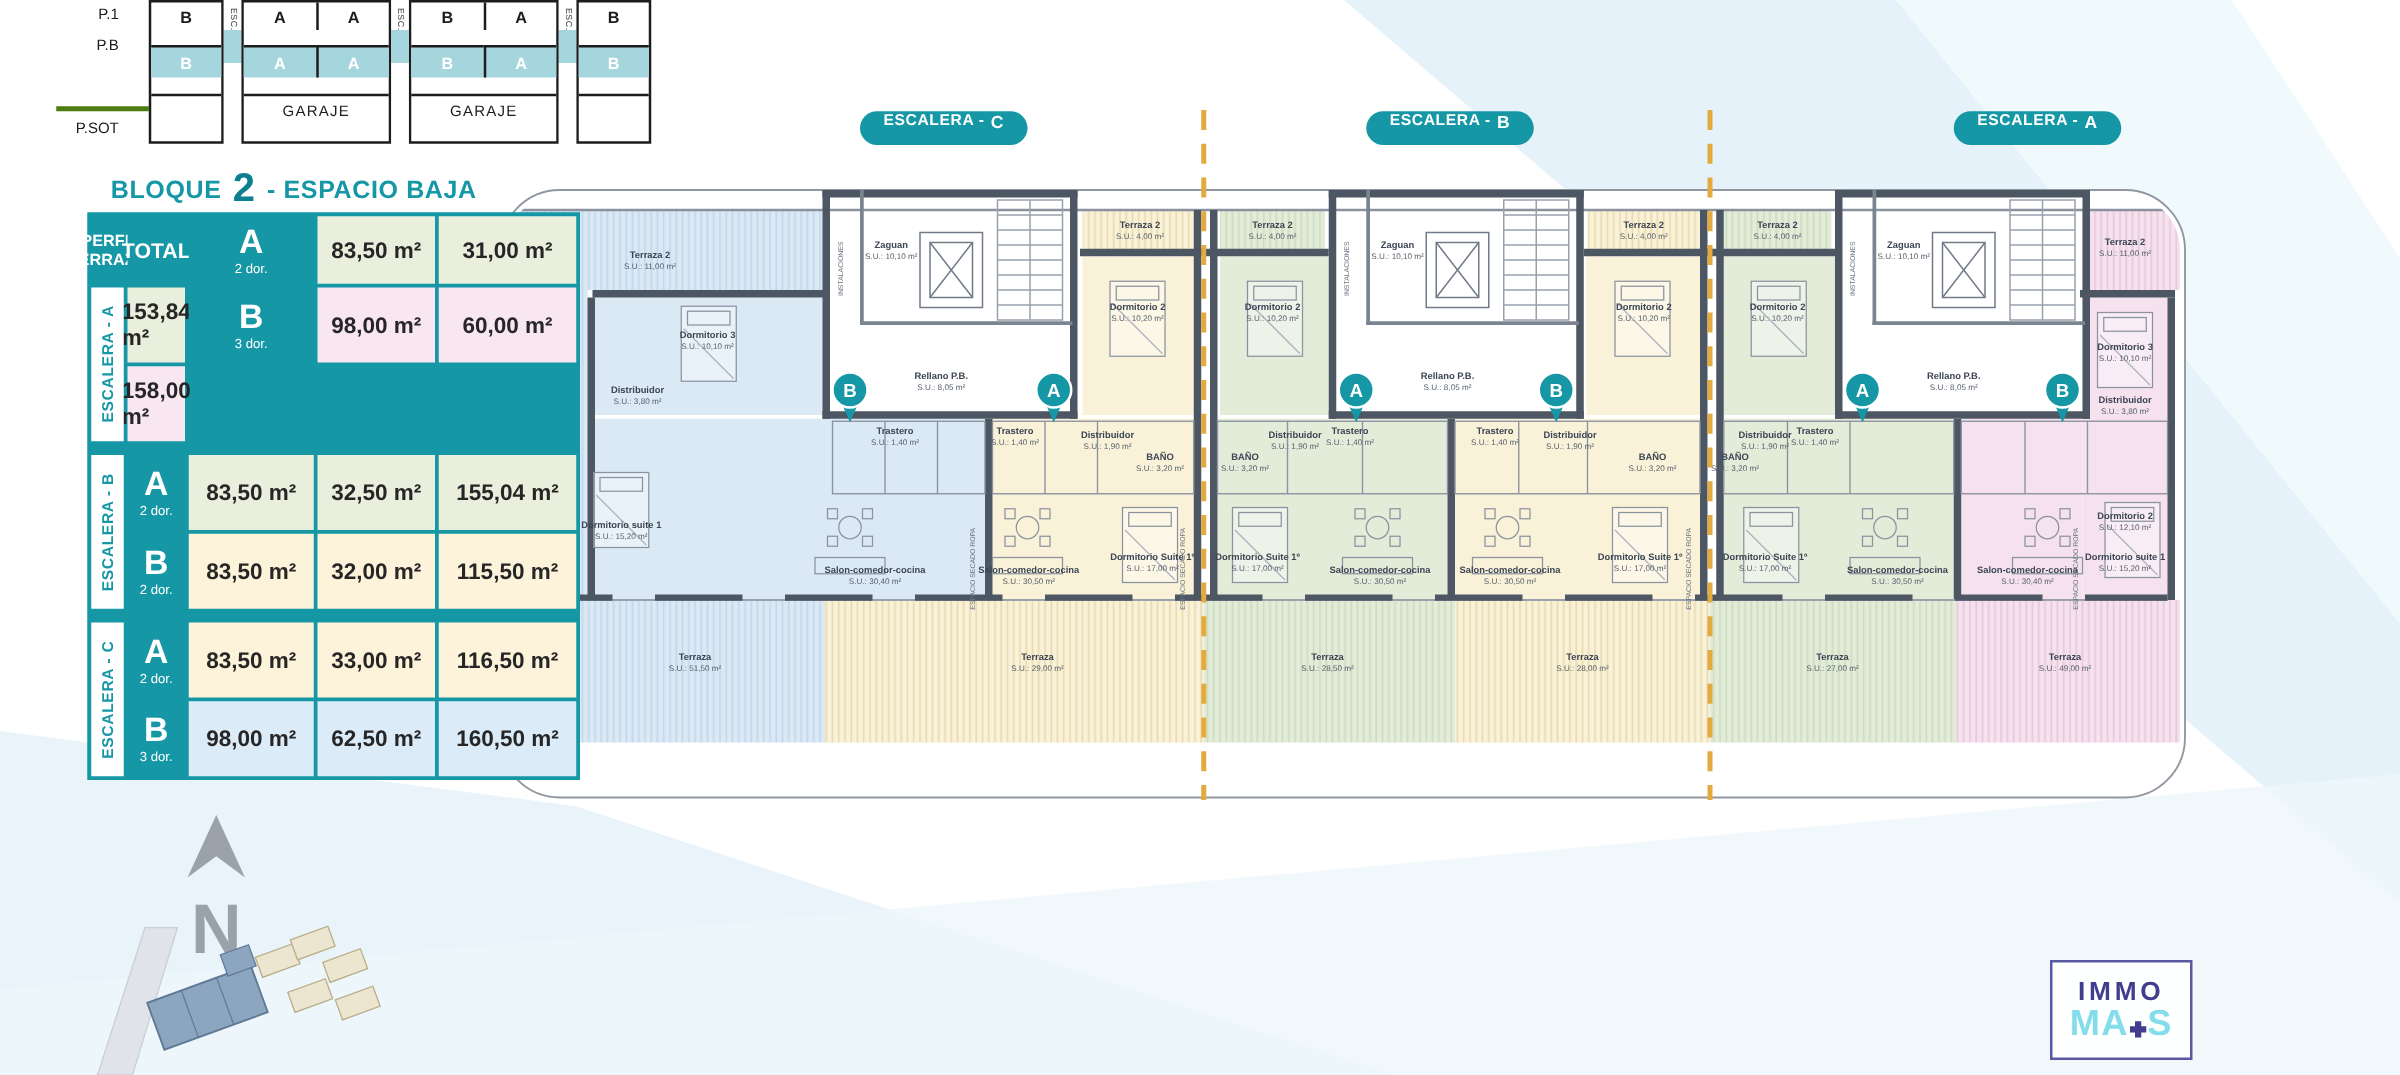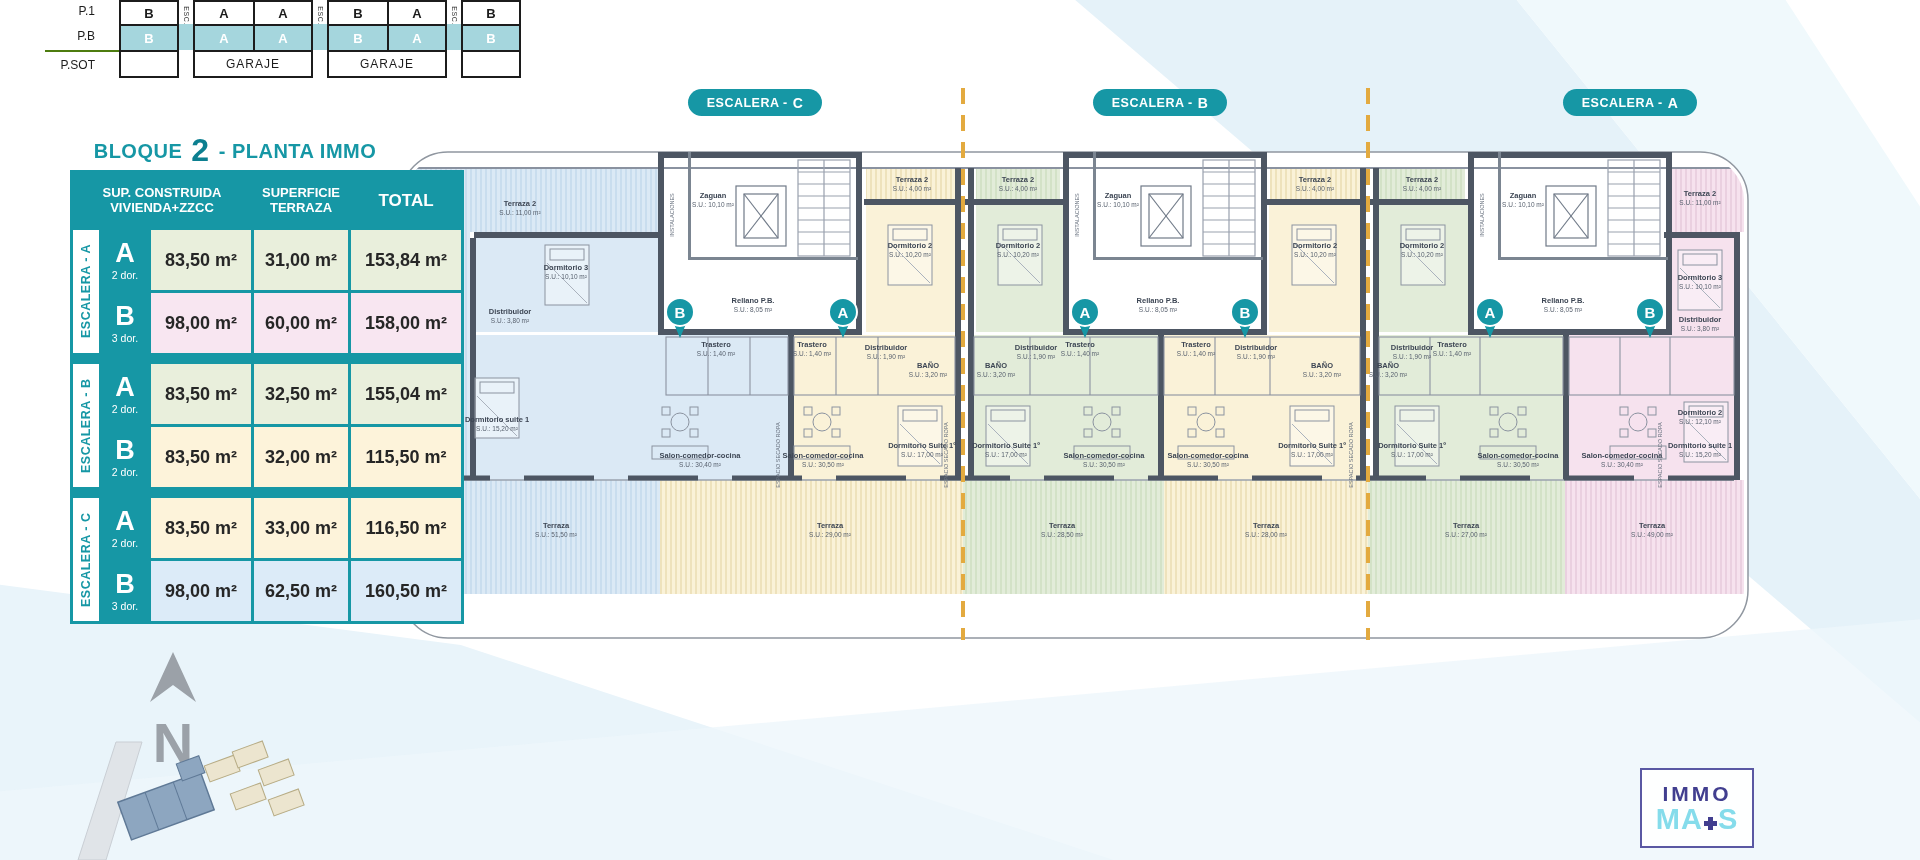--- a/index.html
+++ b/index.html
@@ -8,21 +8,21 @@
   .ribbon{position:absolute;inset:0;pointer-events:none;}
   .rb1{background:#e5f2f9;clip-path:polygon(56% 0,79% 0,100% 58%,100% 84%);}
   .rb2{background:#f0f9fc;clip-path:polygon(79% 0,93% 0,100% 24%,100% 58%);}
   .rb3{background:#e9f4fa;clip-path:polygon(0 100%,0 68%,24% 75%,58% 100%);}
   .rb4{background:#eef6fb;clip-path:polygon(0 92%,100% 72%,100% 100%,0 100%);opacity:.8;}
   
   .stack{position:absolute;left:45px;top:0;display:flex;align-items:stretch;font-size:13px;color:#1c1c1c;}
   .stack .labcol{width:74px;display:flex;flex-direction:column;}
   .stack .labcol div{height:22px;display:flex;align-items:center;justify-content:flex-end;padding-right:24px;font-size:12px;}
   .stack .labcol .r2{height:28px;}
-  .stack .labcol .r3{height:26px;border-top:2px solid #4d7c0f;}
+  .stack .labcol .r3{height:26px;border-top:4px solid #4d7c0f;margin-top:35px;}
   .blk{border:2px solid #1c1c1c;display:grid;}
   .blk1{grid-template-columns:56px;}
   .blk2{grid-template-columns:58px 58px;}
   .blk4{grid-template-columns:56px;}
   .blk .c{height:22px;display:flex;align-items:center;justify-content:center;font-weight:bold;border-left:2px solid #1c1c1c;}
   .blk .c.first{border-left:none;}
   .blk .c.r2{height:24px;background:#a5d6dd;color:#ffffff;border-top:2px solid #1c1c1c;}
   .blk .c.r3{height:24px;border-top:2px solid #1c1c1c;font-weight:normal;font-size:12px;letter-spacing:1px;}
   .blk .span2{grid-column:1 / span 2;}
   .escspc{width:14px;position:relative;background:linear-gradient(#ffffff 0 24px,#a5d6dd 24px 50px,#ffffff 50px);}
@@ -38,21 +38,21 @@
   .atable .th{background:#1697a5;color:#fff;display:flex;flex-direction:column;align-items:center;justify-content:center;font-weight:bold;font-size:13px;line-height:15px;}
   .atable .th3{font-size:17px;}
   .atable .div{grid-column:1 / -1;background:#1697a5;}
   .gstrip{background:#ffffff;color:#1697a5;font-weight:bold;font-size:12.5px;display:flex;align-items:center;justify-content:center;writing-mode:vertical-rl;transform:rotate(180deg);letter-spacing:.5px;}
   .lcell{background:#1697a5;color:#fff;display:flex;flex-direction:column;align-items:center;justify-content:center;line-height:1;}
   .lcell .big{font-size:27px;font-weight:bold;}
   .lcell .dor{font-size:10.5px;margin-top:3px;}
   .vcell{display:flex;align-items:center;justify-content:center;font-weight:bold;font-size:18px;color:#262626;}
   .bg-green{background:#e9efdc;} .bg-pink{background:#f8e6f1;} .bg-cream{background:#fdf3da;} .bg-blue{background:#dcebf8;}
   
-  .pill{position:absolute;top:89px;width:134px;height:27px;background:#1697a5;border-radius:14px;color:#fff;display:flex;align-items:center;justify-content:center;font-size:12.5px;font-weight:bold;letter-spacing:.5px;}
+  .pill{position:absolute;top:89px;width:134px;height:27px;background:#1697a5;border-radius:14px;color:#fff;display:flex;justify-content:center;font-size:12.5px;font-weight:bold;letter-spacing:.5px;}
   .pill .lt{font-size:14px;font-weight:800;margin-left:5px;}
   
   .logo{position:absolute;left:1640px;top:768px;width:110px;height:76px;border:2px solid #5a58a3;background:rgba(255,255,255,.9);display:flex;flex-direction:column;align-items:center;justify-content:center;}
   .logo .l1{color:#413e8f;font-weight:bold;font-size:21px;letter-spacing:3px;line-height:22px;}
   .logo .l2{color:#85dceb;font-weight:800;font-size:29px;line-height:28px;letter-spacing:1px;display:flex;align-items:center;}
   .cross{position:relative;width:13px;height:13px;display:inline-block;margin:8px 1px 0 1px;}
   .cross::before,.cross::after{content:"";position:absolute;background:#413e8f;}
   .cross::before{left:4px;top:0;width:5px;height:13px;}
   .cross::after{left:0;top:4px;width:13px;height:5px;}
   
@@ -488,28 +488,24 @@
     <div class="blk blk4">
       <div class="c first">B</div>
       <div class="c first r2">B</div>
       <div class="c first r3"></div>
     </div>
   </div>
 
   <div class="btitle">
     <span>BLOQUE</span>
     <span class="num">2</span>
-    <span>- PLANTA IMMO</span>
+    <span>- ESPACIO BAJA</span>
   </div>
 
   <div class="atable">
-    <div class="th" style="grid-column:1 / span 3;">
-      <span>SUP. CONSTRUIDA</span>
-        <span>VIVIENDA+ZZCC</span>
-    </div>
     <div class="th">
       <span>SUPERFICIE</span>
         <span>TERRAZA</span>
     </div>
     <div class="th th3">TOTAL</div>
 
     <div class="gstrip" style="grid-row:2 / span 2;">ESCALERA - A</div>
     <div class="lcell">
         <span class="big">A</span>
         <span class="dor">2 dor.</span>

